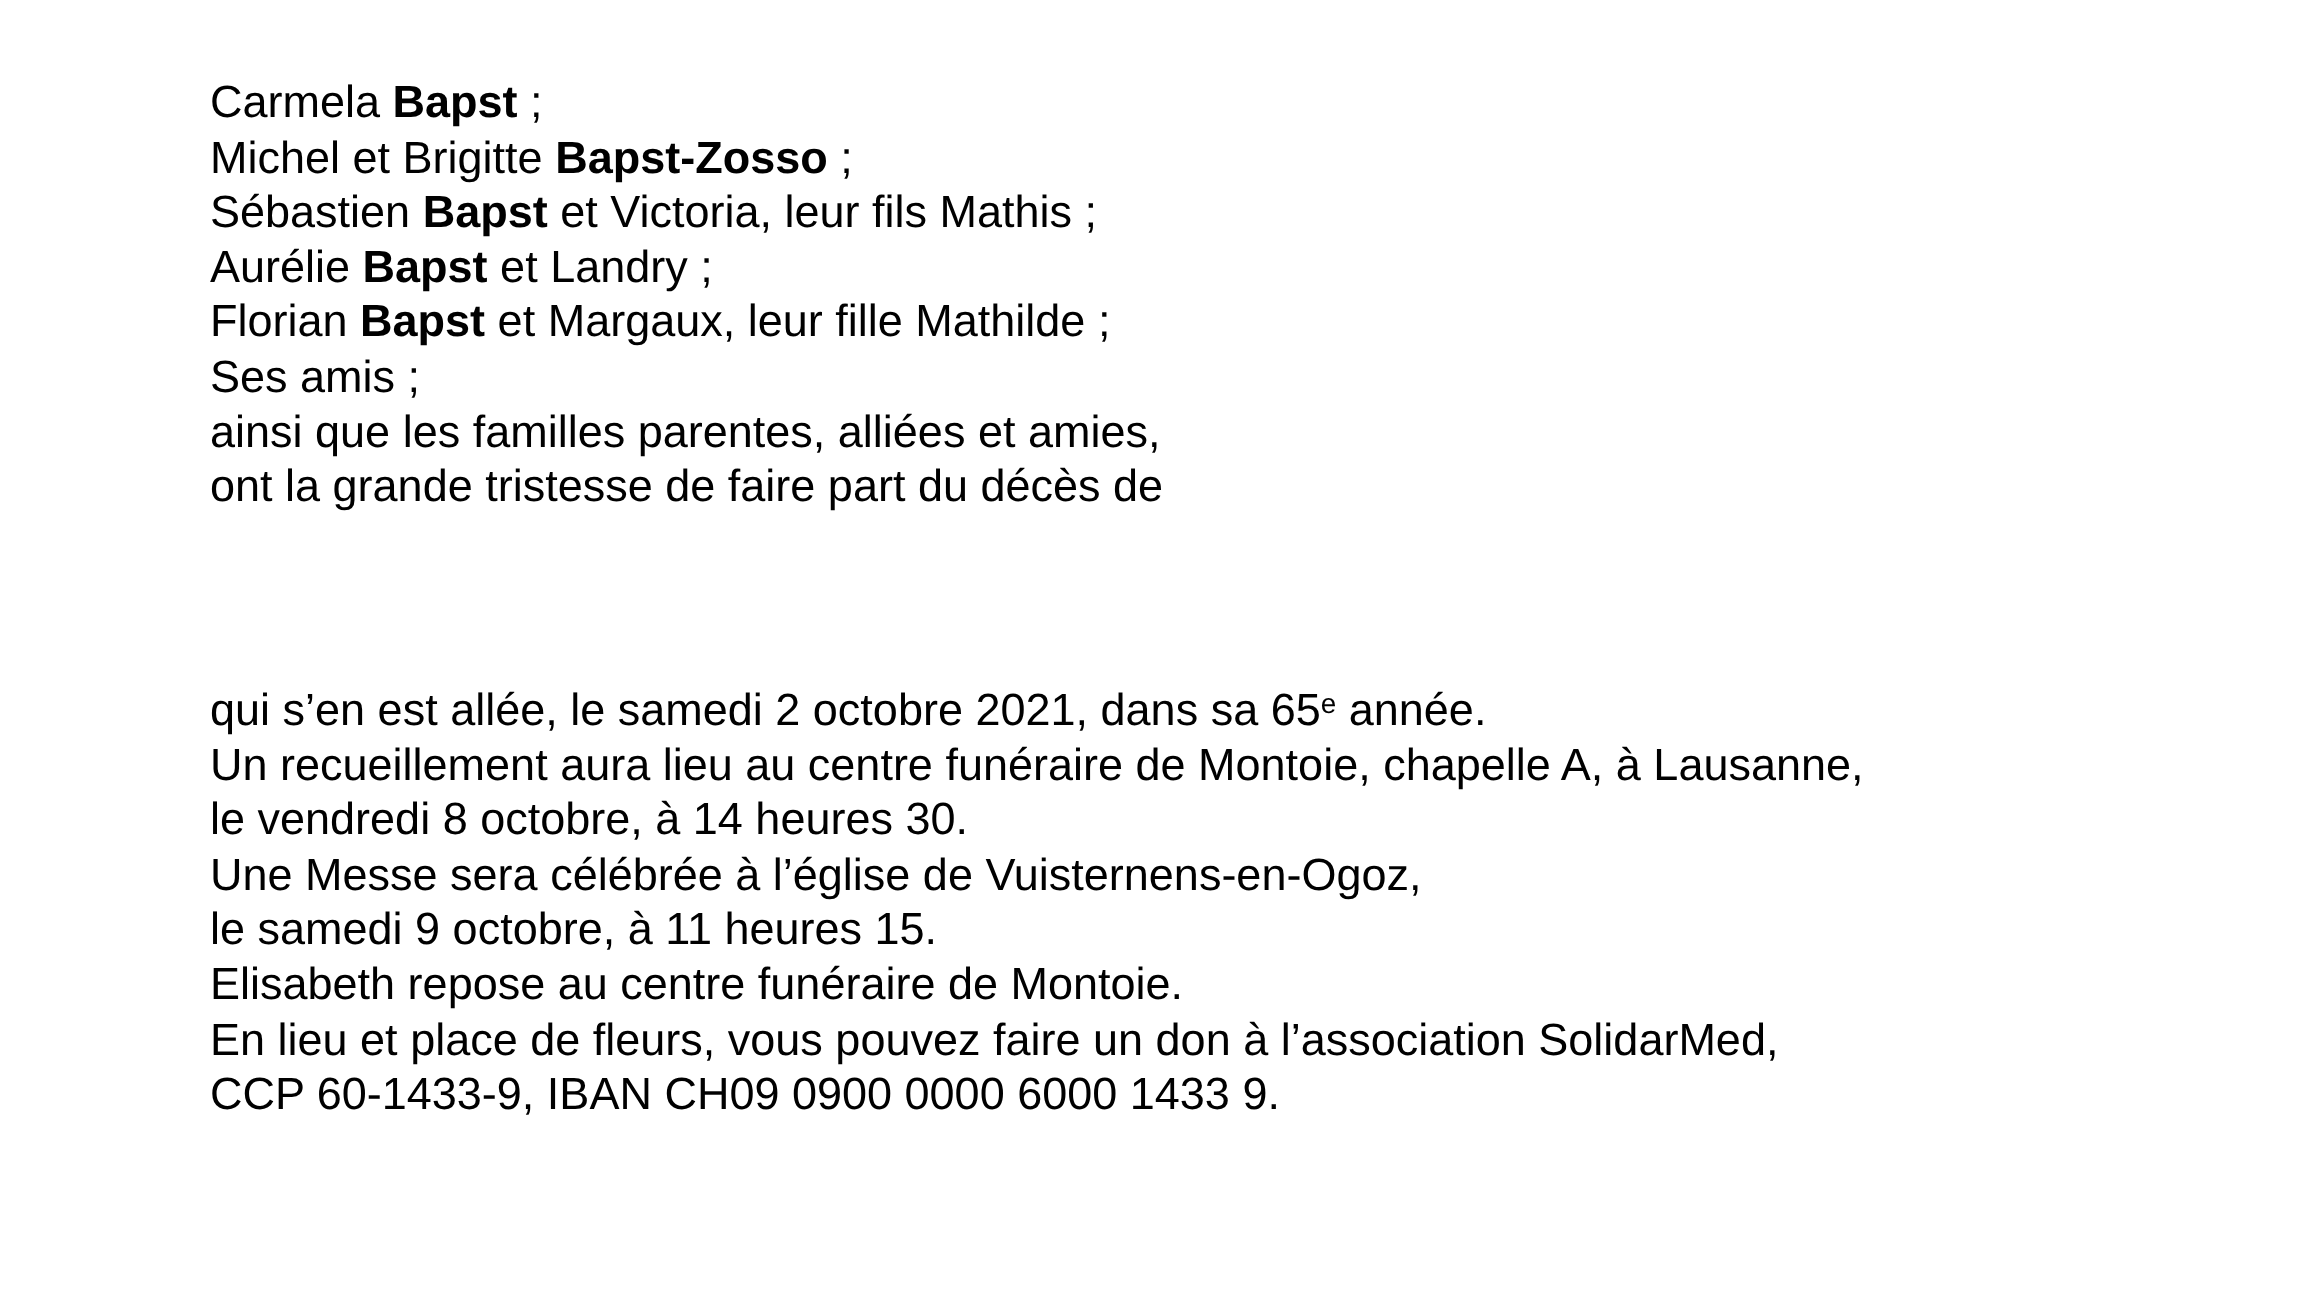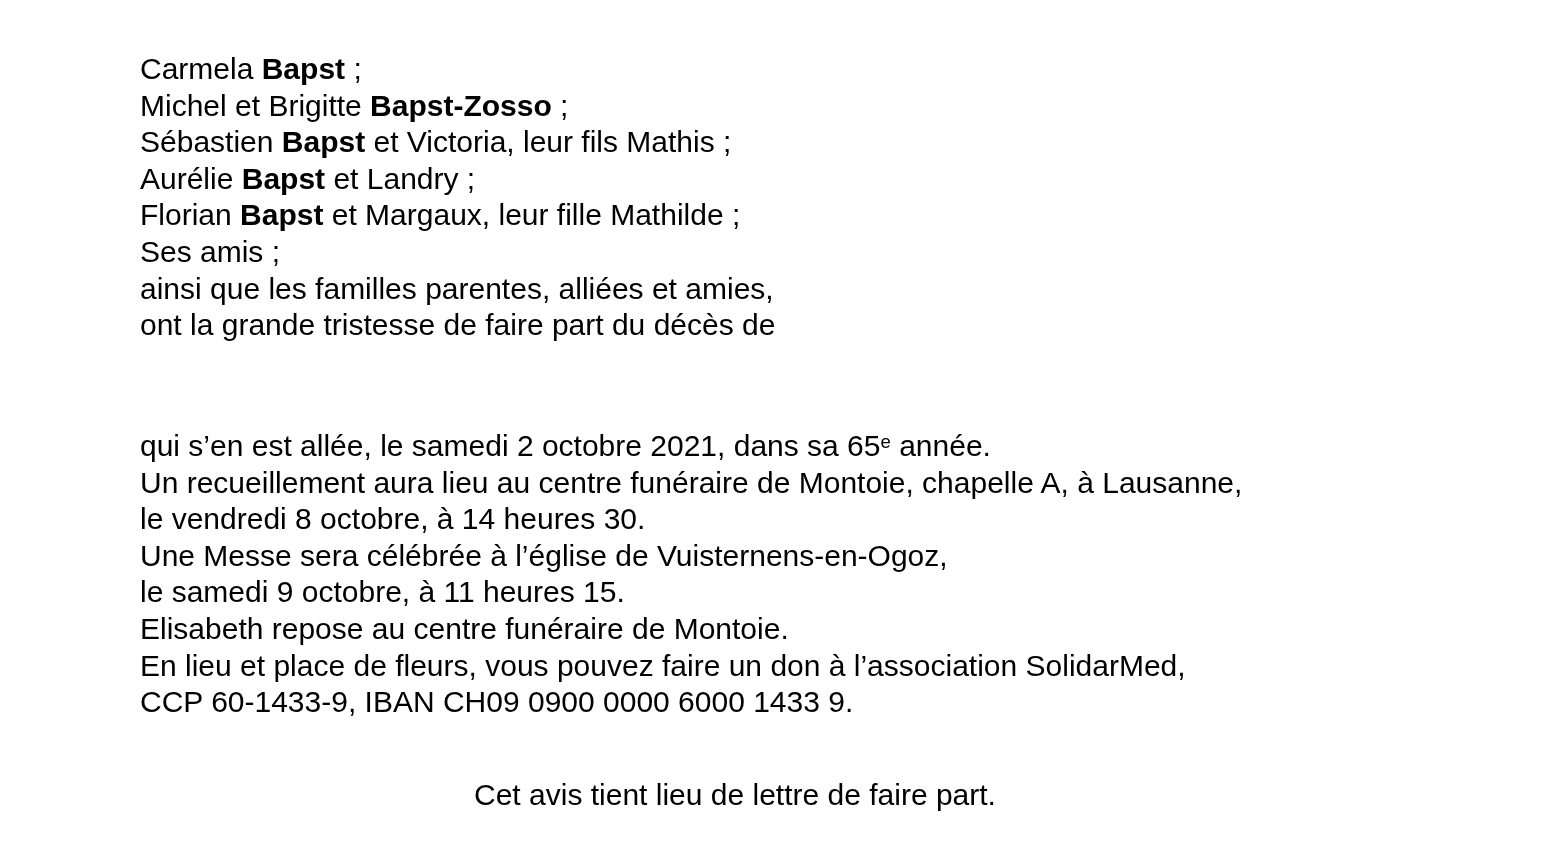--- a/index.html
+++ b/index.html
@@ -18,21 +18,21 @@
   }
   .block {
     position: absolute;
     left: 140px;
     width: 1190px;
     font-size: 30px;
     line-height: 36.6px;
     white-space: pre-wrap;
   }
   .family-block  { top: 51px; }
-  .details-block { top: 428px; }
+  .details-block { top: 456px; }
   .title-block {
     top: 374px;
     font-size: 33px;
     line-height: 40px;
     font-weight: bold;
     text-align: center;
     margin: 0;
   }
   .closing-block {
     top: 777px;
@@ -51,15 +51,14 @@
 </head>
 <body>
 
 <div class="page">
 
   <div class="block family-block"><div class="line"><span>Carmela </span><span class="bold">Bapst</span><span> ;</span></div><div class="line"><span>Michel et Brigitte </span><span class="bold">Bapst-Zosso</span><span> ;</span></div><div class="line"><span>Sébastien </span><span class="bold">Bapst</span><span> et Victoria, leur fils Mathis ;</span></div><div class="line"><span>Aurélie </span><span class="bold">Bapst</span><span> et Landry ;</span></div><div class="line"><span>Florian </span><span class="bold">Bapst</span><span> et Margaux, leur fille Mathilde ;</span></div><div class="line"><span>Ses amis ;</span></div><div class="line"><span>ainsi que les familles parentes, alliées et amies,</span></div><div class="line"><span>ont la grande tristesse de faire part du décès de</span></div></div>
 
 
   <div class="block details-block"><div class="line"><span>qui s’en est allée, le samedi 2 octobre 2021, dans sa 65</span><sup>e</sup><span> année.</span></div><div class="line"><span>Un recueillement aura lieu au centre funéraire de Montoie, chapelle A, à Lausanne,</span></div><div class="line"><span>le vendredi 8 octobre, à 14 heures 30.</span></div><div class="line"><span>Une Messe sera célébrée à l’église de Vuisternens-en-Ogoz,</span></div><div class="line"><span>le samedi 9 octobre, à 11 heures 15.</span></div><div class="line"><span>Elisabeth repose au centre funéraire de Montoie.</span></div><div class="line"><span>En lieu et place de fleurs, vous pouvez faire un don à l’association SolidarMed,</span></div><div class="line"><span>CCP 60-1433-9, IBAN CH09 0900 0000 6000 1433 9.</span></div></div>
 
-  <div class="block closing-block">Cet avis tient lieu de lettre de faire part.</div>
 
 </div>
 
 </body></html>

